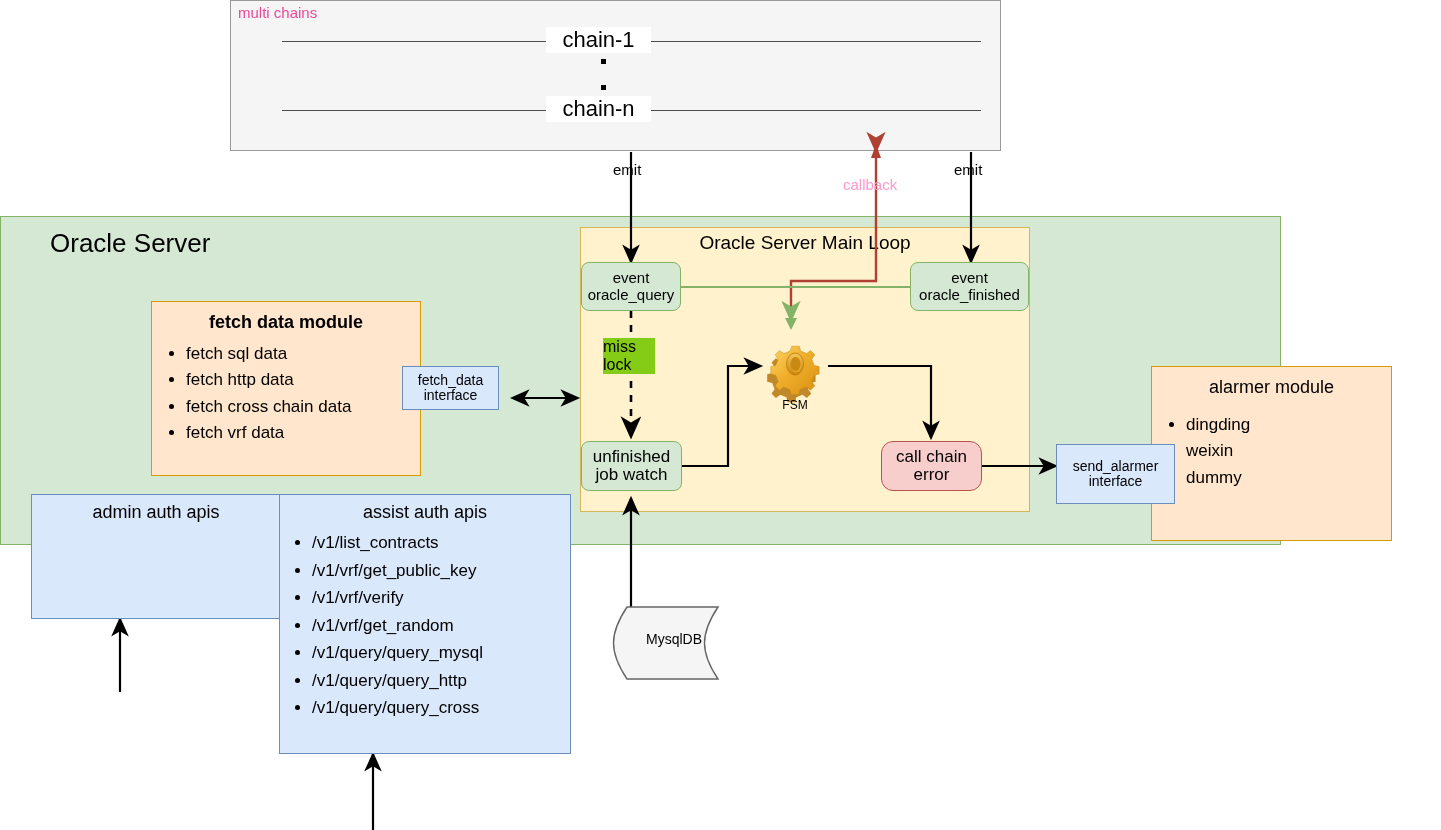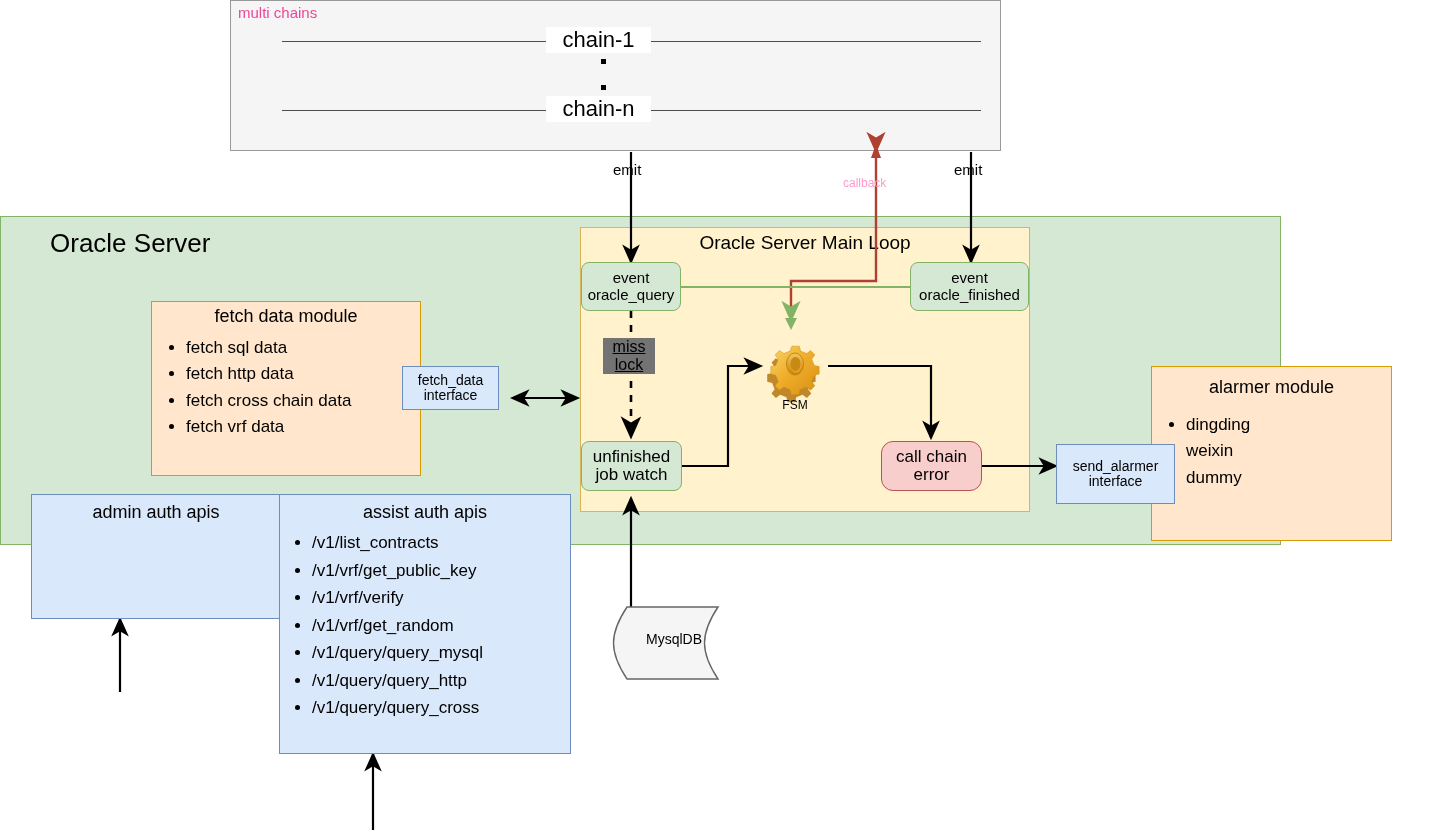--- a/index.html
+++ b/index.html
@@ -99,22 +99,22 @@
     line-height: 1.55;
     list-style-type: disc;
   }
   ul.mlist li { margin: 0; padding: 0; }
 
   
   .edge-label {
     font-size: 15px; color: #000;
     background: transparent;
   }
-  .edge-label.boxed { background: #737373; text-align: center; line-height: 1.12; text-decoration: underline; }
-  .callback-label { color: #ff99cc; font-size: 12px; }
+  .edge-label.boxed { background: #84cc16; line-height: 1.12; }
+  .callback-label { color: #ff99cc; font-size: 15px; }
   .fsm-label { font-size: 12px; text-align: center; width: 60px; }
 
   svg.overlay {
     position: absolute; left: 0; top: 0;
     width: 1441px; height: 830px;
     pointer-events: none;
   }
 </style>
 </head>
 <body>
@@ -242,21 +242,21 @@
   </div>
 
   <div class="abs node red-node" style="left:881px; top:441px; width:101px; height:50px;">
     <div>
       <div>call chain</div>
       <div>error</div>
     </div>
   </div>
 
   <div class="abs orange-module" style="left:151px; top:301px; width:270px; height:175px;">
-    <div class="module-title" style="margin-top:4px;">fetch data module</div>
+    <div class="module-title" style="margin-top:10px;font-weight:bold;">fetch data module</div>
     <ul class="mlist" style="margin-top:8px;">
       <li>fetch sql data</li>
       <li>fetch http data</li>
       <li>fetch cross chain data</li>
       <li>fetch vrf data</li>
     </ul>
   </div>
 
   <div class="abs node blue-iface" style="left:402px; top:366px; width:97px; height:44px;">
     <div>

